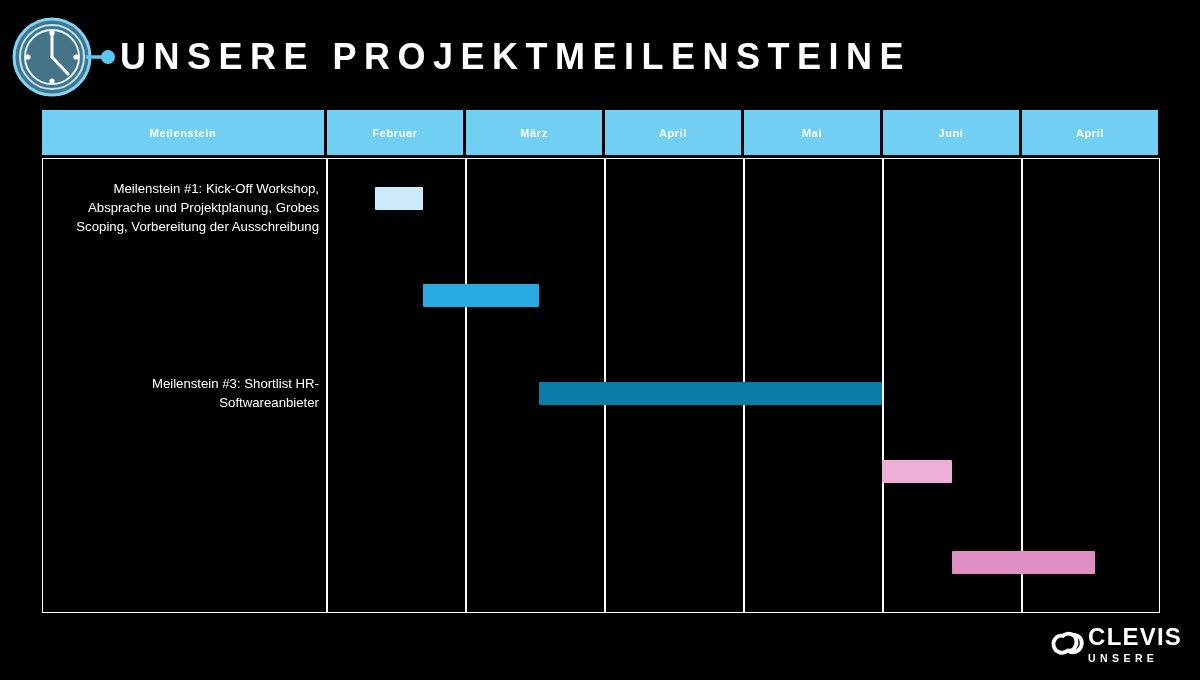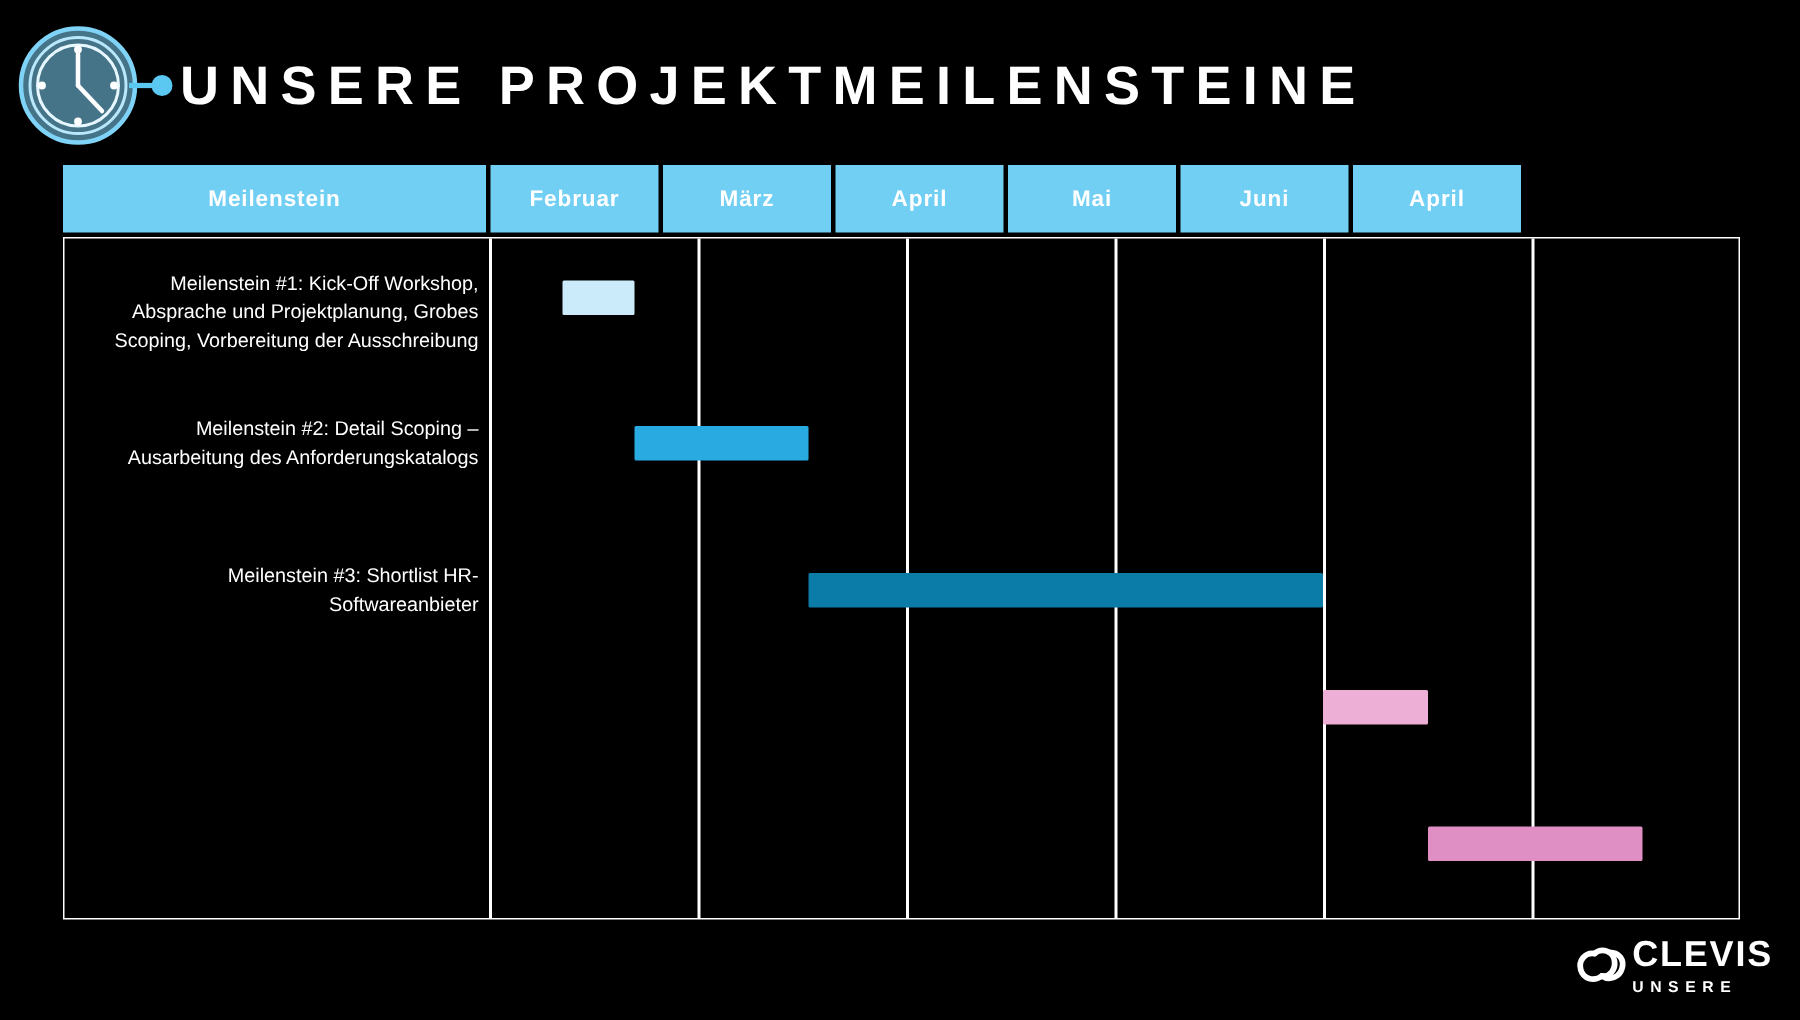--- a/index.html
+++ b/index.html
@@ -52,30 +52,30 @@
   }
 
   .header-row {
     display: flex;
     height: 45px;
     gap: 3px;
   }
   .hcell {
     background: #72cff4;
     color: #ffffff;
-    font-size: 15px;
+    font-size: 11px;
     font-weight: bold;
     letter-spacing: 0.6px;
     display: flex;
     align-items: center;
     justify-content: center;
     height: 45px;
   }
   .hcell.label-col { width: 282px; }
-  .hcell.month-col { width: 112px; }
+  .hcell.month-col { width: 136px; }
 
   .body-grid {
     position: relative;
     margin-top: 3px;
     height: 455px;
     border: 1.6px solid #ffffff;
     background: #000000;
   }
 
   .vline {
@@ -176,21 +176,20 @@
 
       <div class="vline" style="left:283px"></div>
       <div class="vline" style="left:422px"></div>
       <div class="vline" style="left:561px"></div>
       <div class="vline" style="left:700px"></div>
       <div class="vline" style="left:839px"></div>
       <div class="vline" style="left:978px"></div>
 
       <div class="row-labels">
         <div class="row-label" style="top:20px">Meilenstein #1: Kick-Off Workshop, Absprache und Projektplanung, Grobes Scoping, Vorbereitung der Ausschreibung</div>
-        <div class="row-label" style="top:117px">Meilenstein #2: Detail Scoping – Ausarbeitung des Anforderungskatalogs</div>
         <div class="row-label" style="top:215px">Meilenstein #3: Shortlist HR-Softwareanbieter</div>
       </div>
 
       <div class="bar" id="bar-1" style="left: 331.65px; width: 48.65px; top: 28px; background: rgb(204, 235, 250);"></div>
       <div class="bar" id="bar-2" style="left: 380.3px; width: 115.37px; top: 125px; background: rgb(41, 171, 226);"></div>
       <div class="bar" id="bar-3" style="left: 495.67px; width: 343.33px; top: 223px; background: rgb(11, 124, 168);"></div>
       <div class="bar" id="bar-4" style="left: 839px; width: 69.5px; top: 301px; background: rgb(238, 175, 214);"></div>
       <div class="bar" id="bar-5" style="left: 908.5px; width: 143.17px; top: 392px; background: rgb(224, 143, 196);"></div>
 
     </div>

